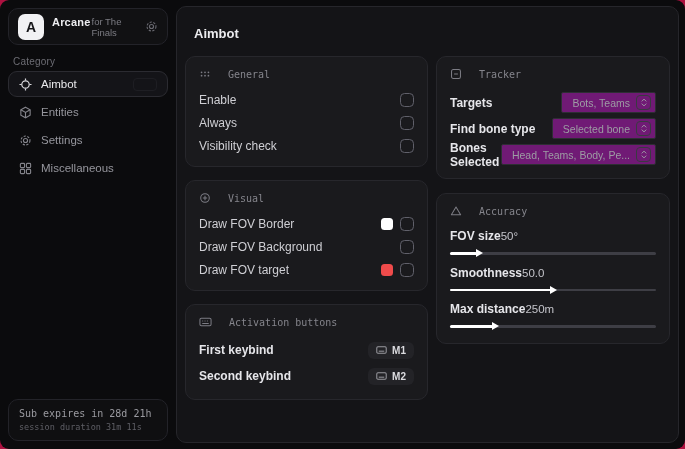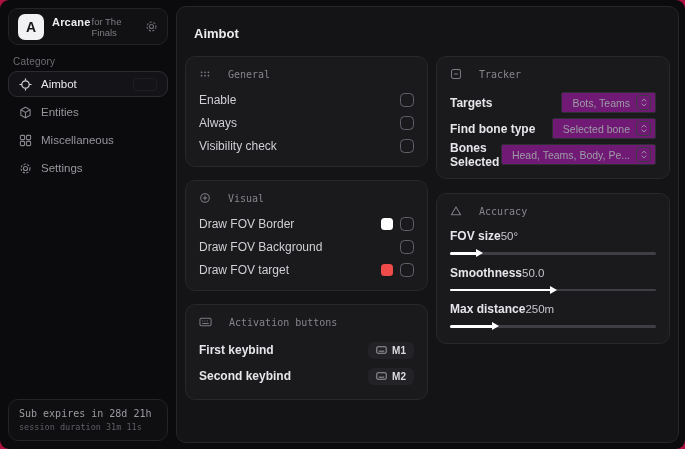--- a/index.html
+++ b/index.html
@@ -157,37 +157,37 @@
           <svg width="13" height="13" viewBox="0 0 14 14" fill="none" stroke="currentColor" stroke-width="1.2">
             <path d="M7 1.3l5 2.8v5.8l-5 2.8-5-2.8V4.1z"></path>
               <path d="M2 4.1l5 2.8 5-2.8M7 6.9v5.8"></path>
           </svg>
         </span>
         <span>Entities</span>
       </div>
       <div class="nav-item">
         <span class="nicon">
           <svg width="13" height="13" viewBox="0 0 14 14" fill="none" stroke="currentColor" stroke-width="1.2">
+            <circle cx="7" cy="7" r="2.2"></circle>
+            <circle cx="7" cy="7" r="4.8" stroke-dasharray="2.4 1.6"></circle>
+          </svg>
+        </span>
+        <span>Settings</span>
+      </div>
+      <div class="nav-item">
+        <span class="nicon">
+          <svg width="13" height="13" viewBox="0 0 14 14" fill="none" stroke="currentColor" stroke-width="1.2">
             <rect x="1.5" y="1.5" width="4.5" height="4.5" rx="1"></rect>
               <rect x="8" y="1.5" width="4.5" height="4.5" rx="1"></rect>
             <rect x="1.5" y="8" width="4.5" height="4.5" rx="1"></rect>
               <rect x="8" y="8" width="4.5" height="4.5" rx="1"></rect>
           </svg>
         </span>
         <span>Miscellaneous</span>
       </div>
-      <div class="nav-item">
-        <span class="nicon">
-          <svg width="13" height="13" viewBox="0 0 14 14" fill="none" stroke="currentColor" stroke-width="1.2">
-            <circle cx="7" cy="7" r="2.2"></circle>
-            <circle cx="7" cy="7" r="4.8" stroke-dasharray="2.4 1.6"></circle>
-          </svg>
-        </span>
-        <span>Settings</span>
-      </div>
     </div>
 
     <div class="side-footer">
       <div class="footer-line1">Sub expires in 28d 21h</div>
       <div class="footer-line2">session duration 31m 11s</div>
     </div>
   </div>
 
   <div class="main">
     <div class="main-title">Aimbot</div>

